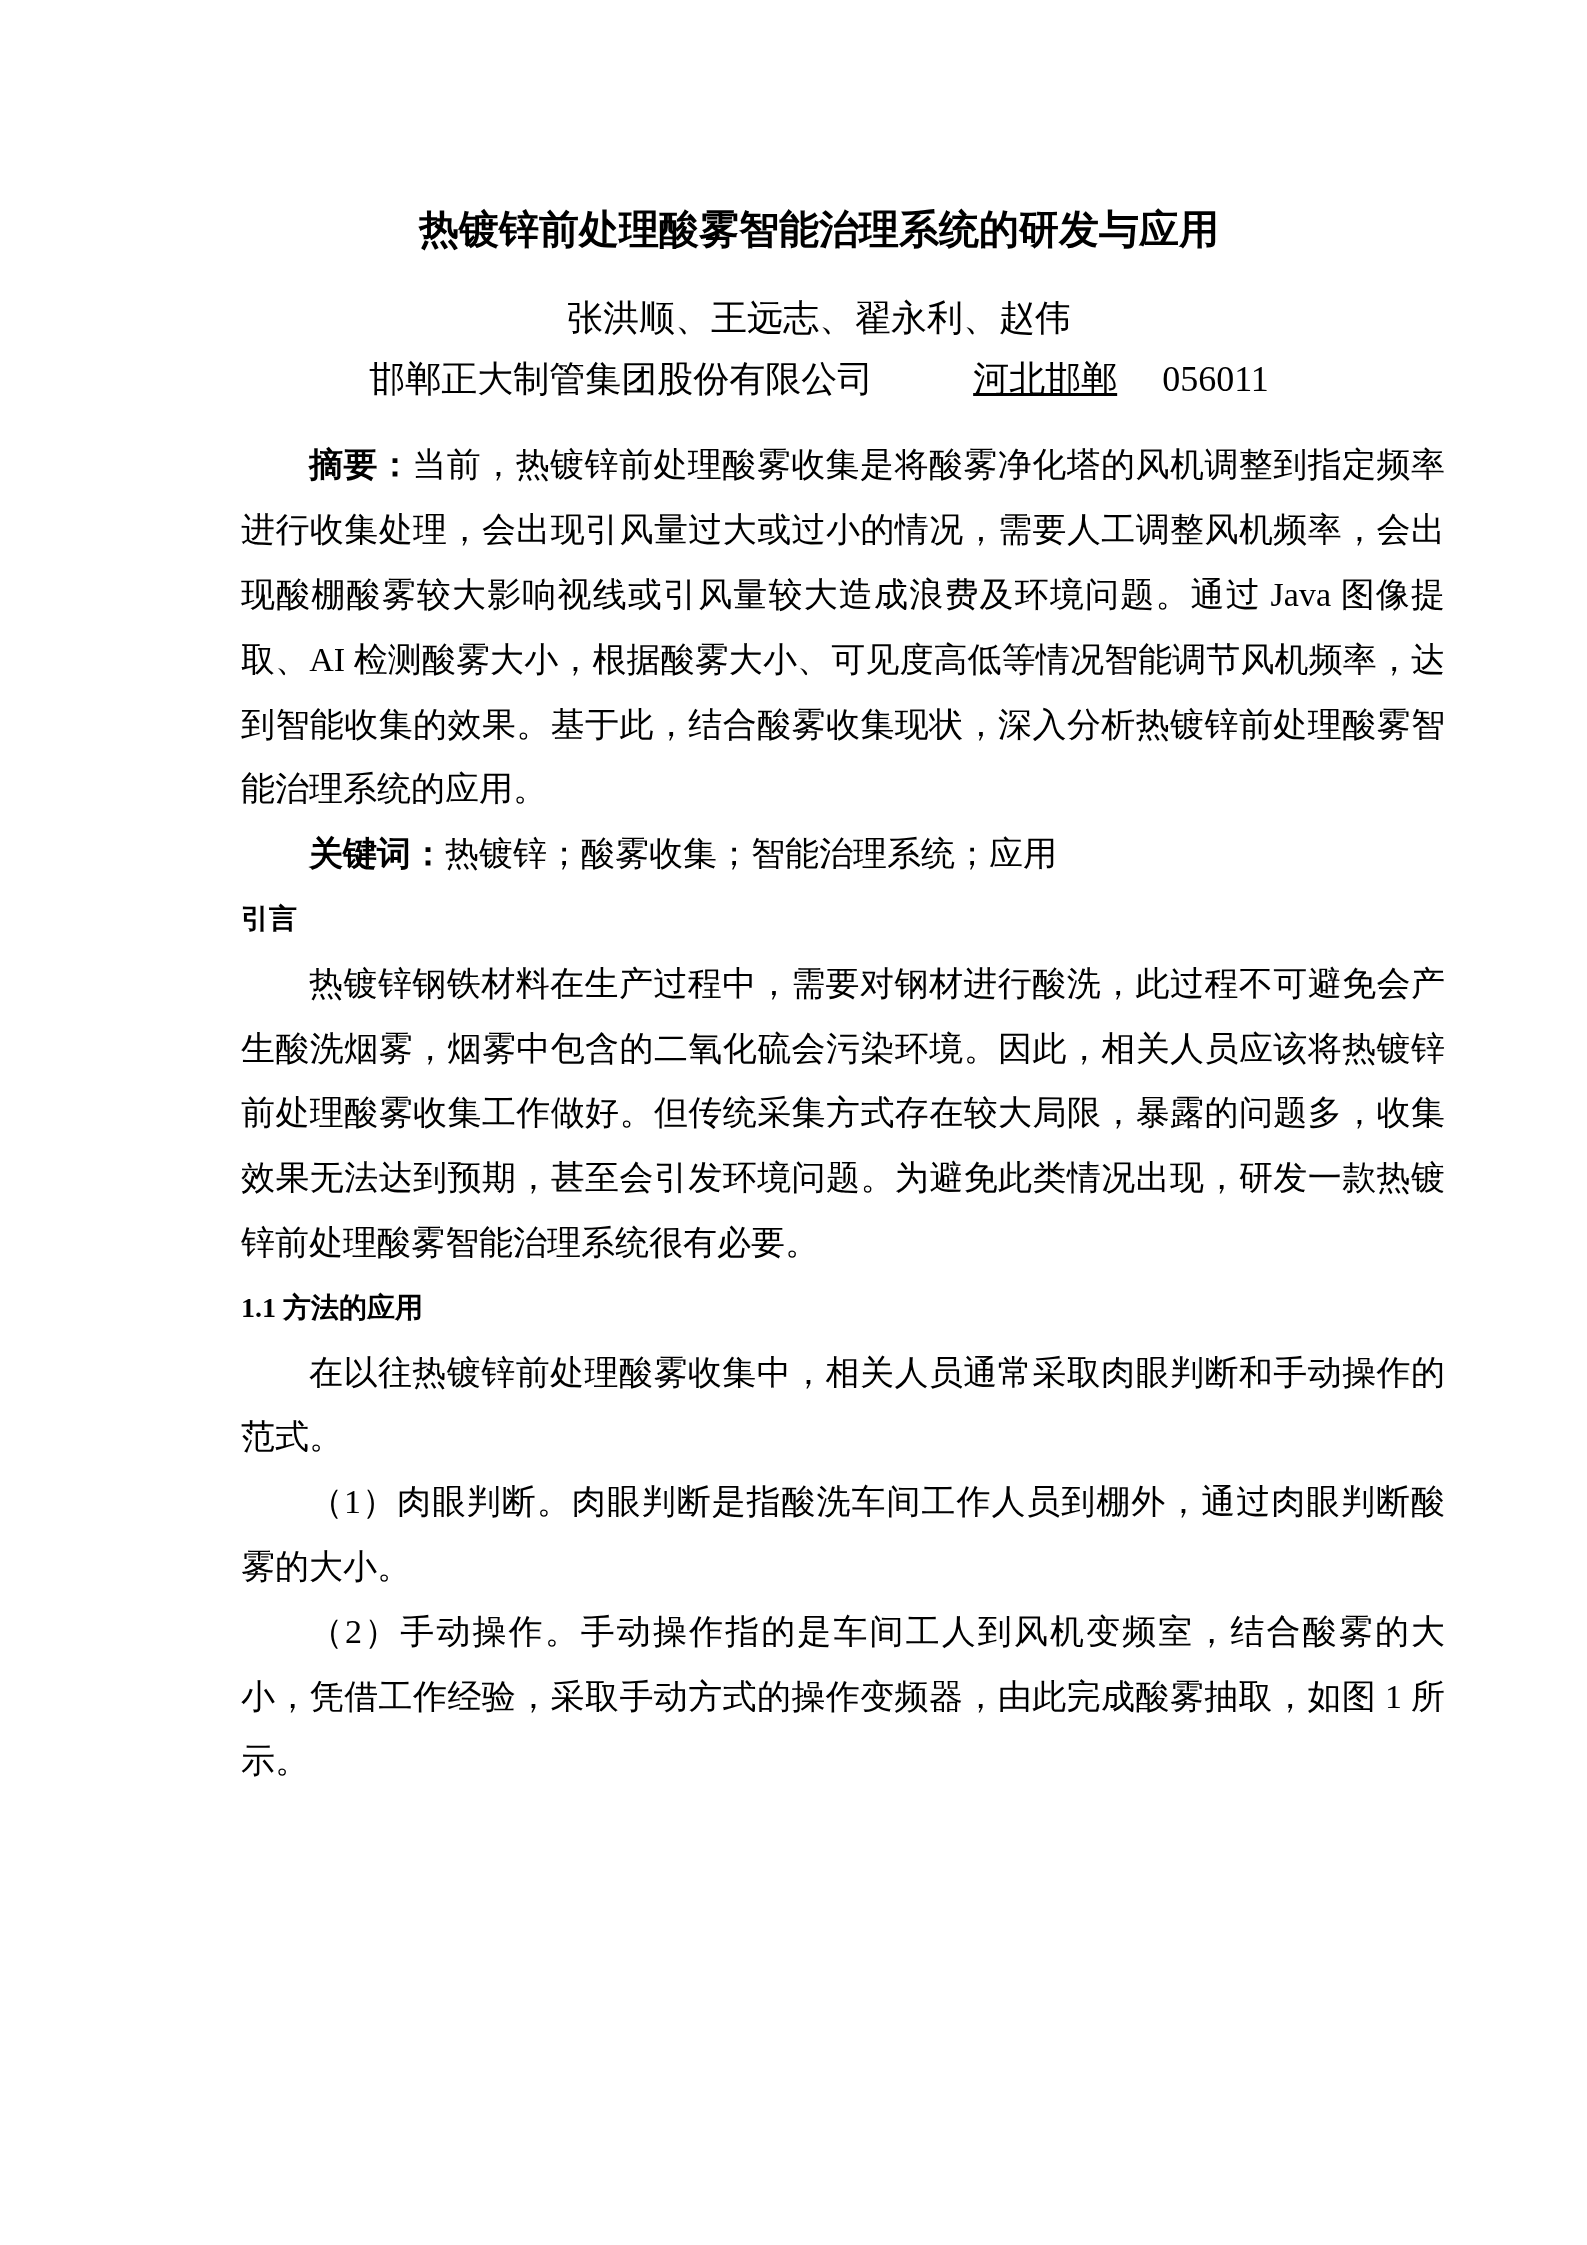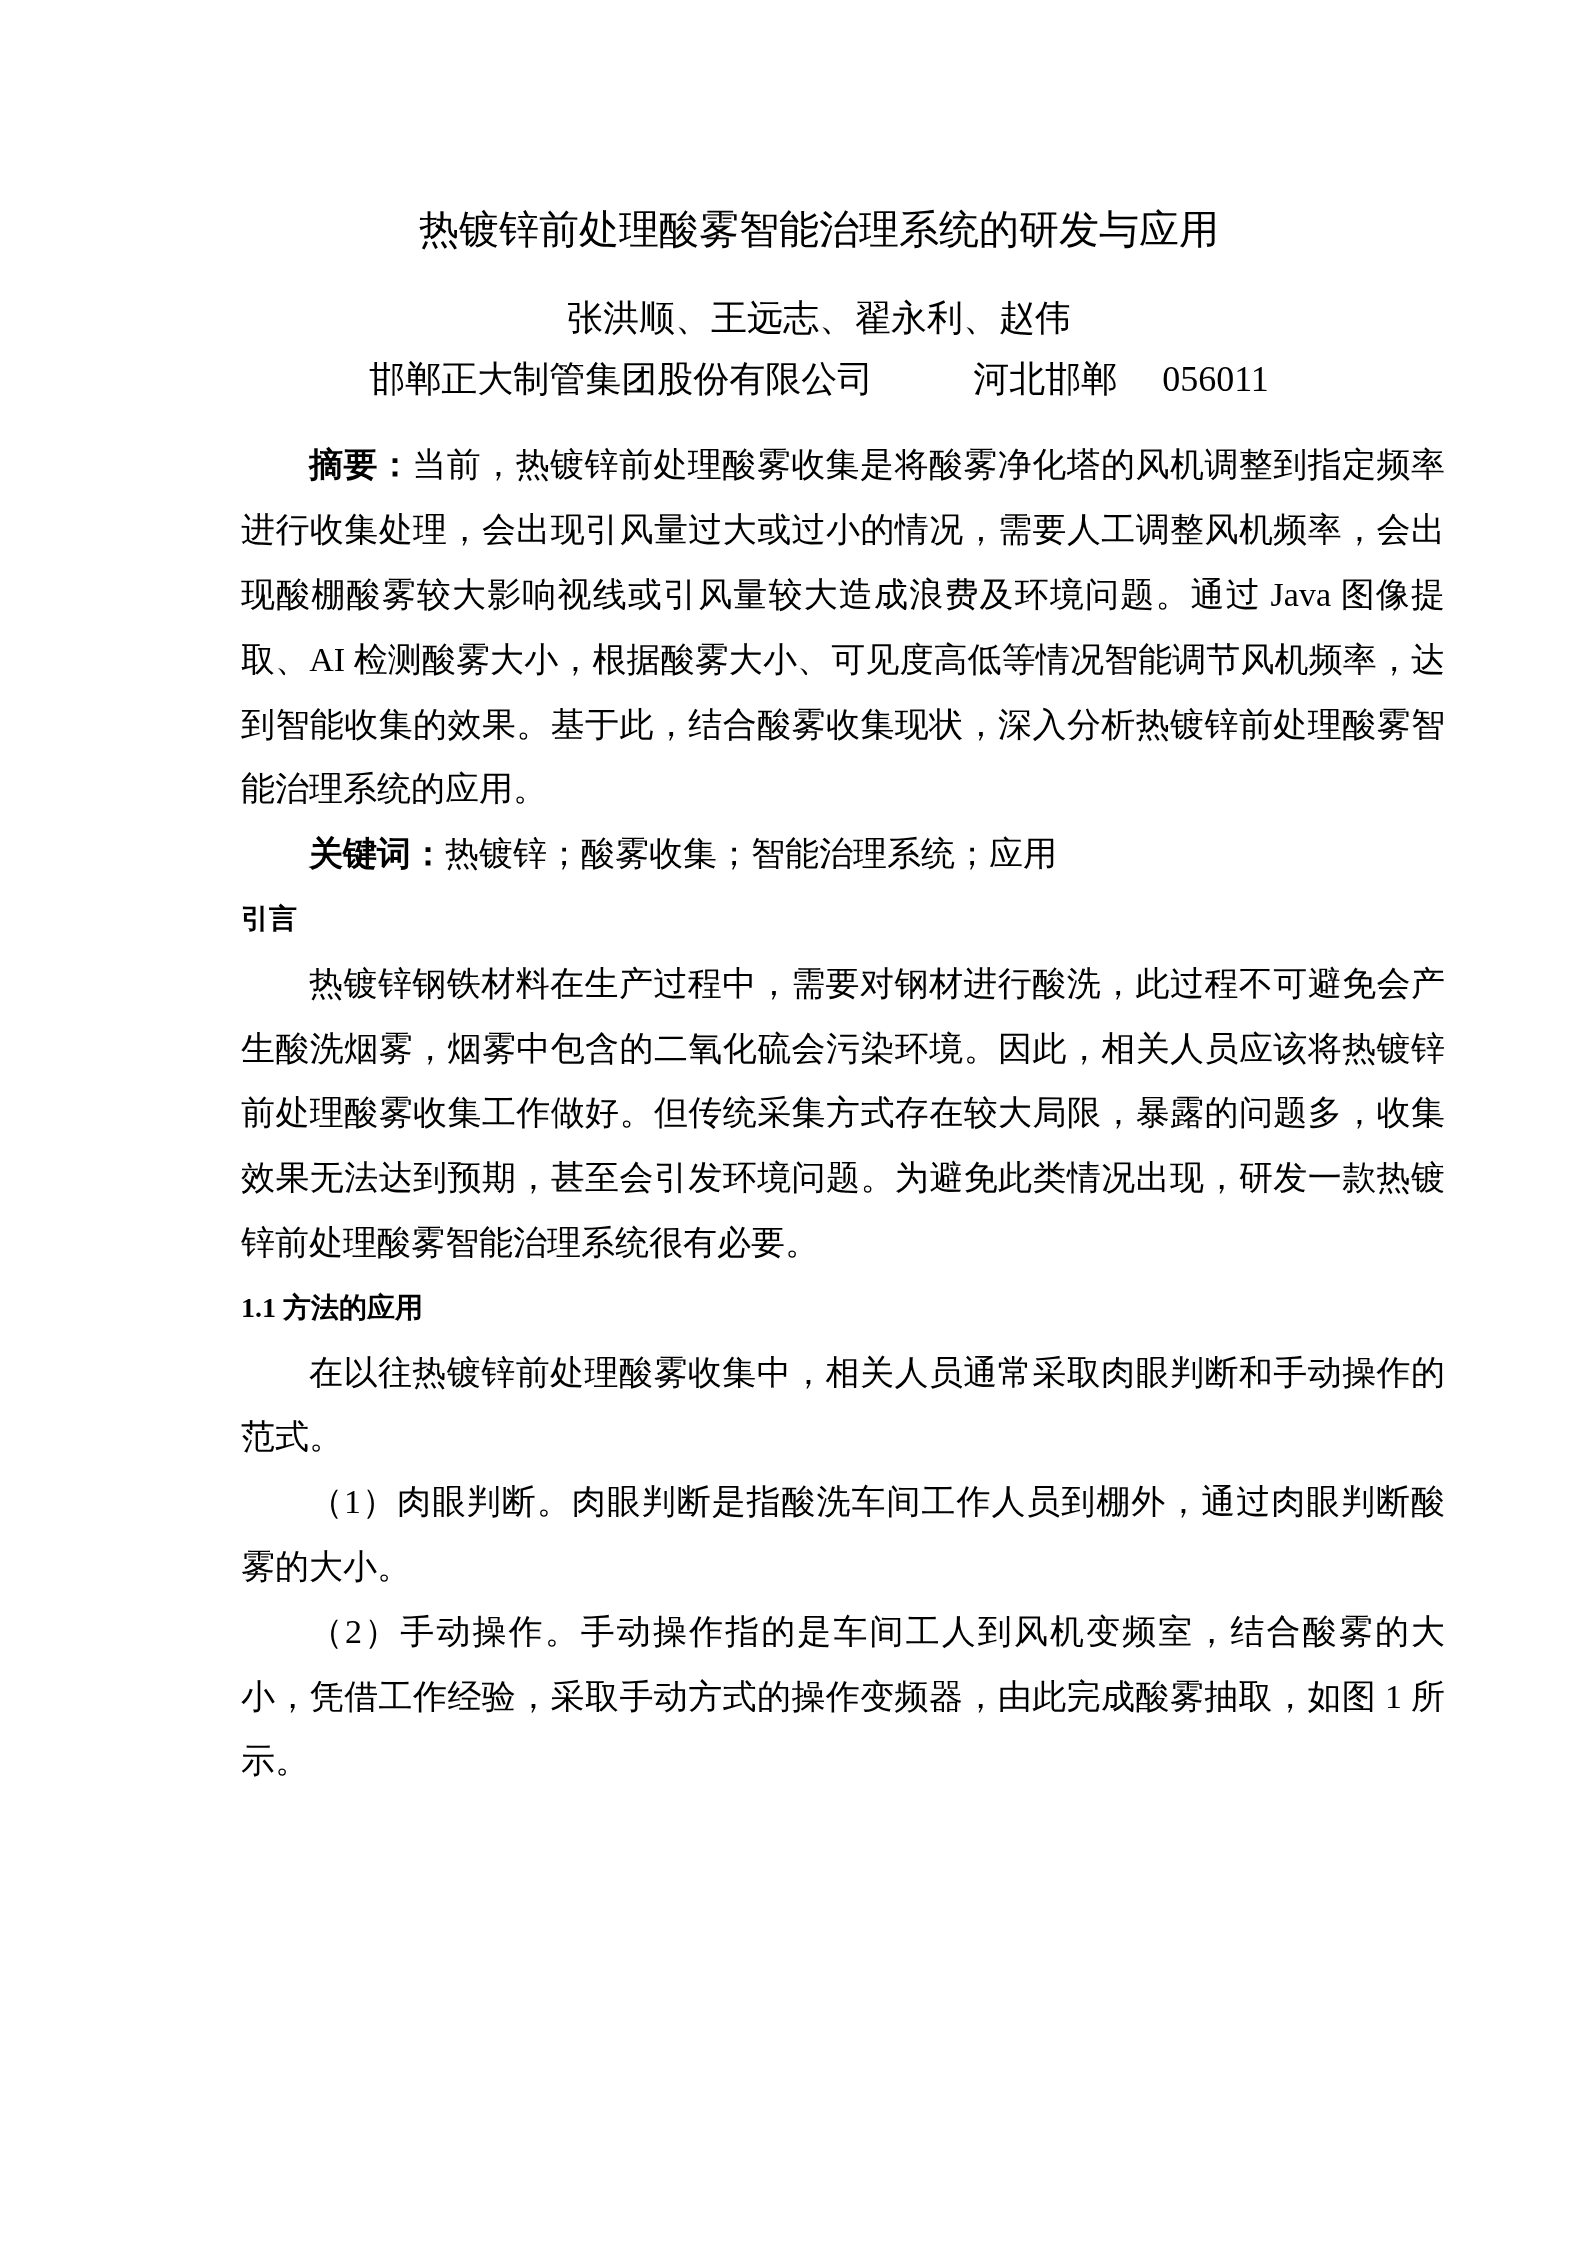--- a/index.html
+++ b/index.html
@@ -14,38 +14,38 @@
     width: 1587px;
     height: 2245px;
     background: #ffffff;
     overflow: hidden;
     box-sizing: border-box;
     padding: 205px 142px 0 193px;
   }
   .title {
     margin: 0;
     font-size: 40px;
-    font-weight: normal;
+    font-weight: bold;
     text-align: center;
     line-height: 1.25;
   }
   .authors {
     margin-top: 42px;
     font-size: 36px;
     font-weight: normal;
     text-align: center;
     line-height: 1.2;
   }
   .affiliation {
     margin-top: 18px;
     font-size: 36px;
     text-align: center;
     line-height: 1.2;
   }
-  .affil-region { margin-left: 100px; }
+  .affil-region { margin-left: 100px; text-decoration: underline; }
   .affil-post  { margin-left: 45px; }
   .body-text {
     margin-top: 32px;
     font-size: 34px;
     line-height: 64.8px;
     text-align: justify;
     text-justify: inter-character;
     margin-left: 48px;
   }
   p.para {

